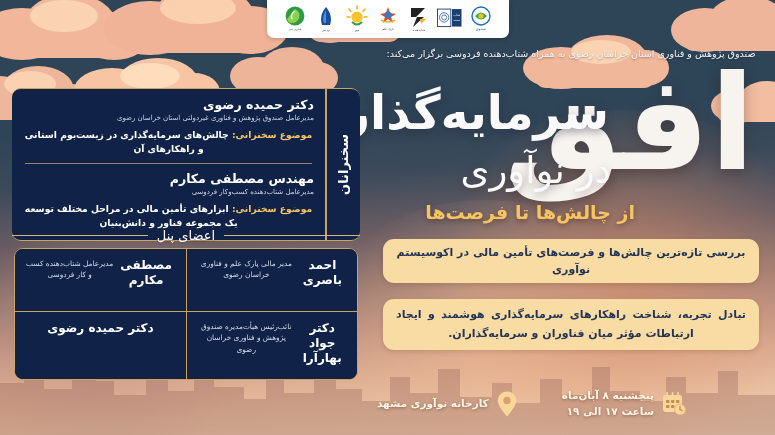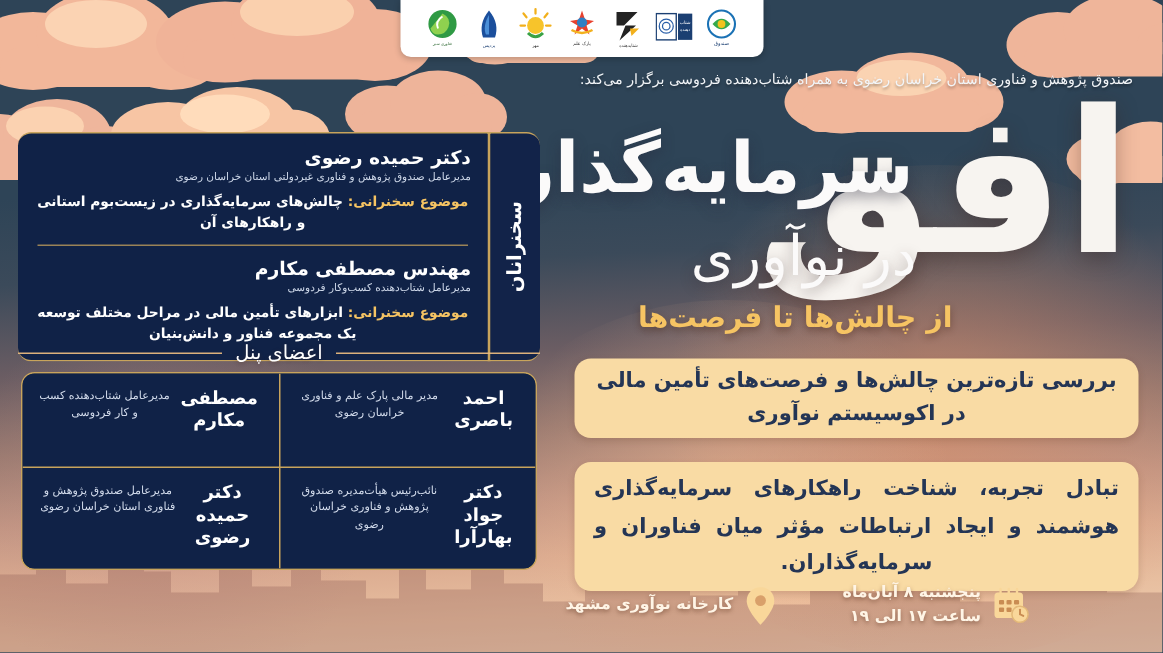--- a/index.html
+++ b/index.html
@@ -84,21 +84,21 @@
   }
   .word-sub{
     position:absolute;right:126px;top:140px;
     font-size:19px;font-weight:bold;color:#f6c463;
     text-shadow:0 2px 5px rgba(70,35,20,.45);
     white-space:nowrap;
     margin-left:42px;
   }
   .desc-box{
     background:#f9dba4;color:#243555;border-radius:11px;
-    padding:5px 12px;font-size:14px;line-height:1.55;font-weight:bold;
+    padding:5px 12px;font-size:11px;line-height:1.55;font-weight:bold;
     text-align:center;margin:0 2px 5px 2px;
     box-shadow:0 2px 5px rgba(90,50,30,.18);
   }
   .desc-box.two{text-align:justify;text-align-last:center;padding:6px 13px;line-height:1.75;margin-top:16px;}
 
   .bottombar{
     position:absolute;left:0;right:0;bottom:0;height:62px;
     display:flex;align-items:center;justify-content:flex-end;
     padding:0 18px 0 10px;gap:10px;
   }
@@ -482,18 +482,17 @@
       <div class="pcell">
         <div class="p-name">مصطفی مکارم</div>
         <div class="p-role">مدیرعامل شتاب‌دهنده کسب و کار فردوسی</div>
       </div>
       <div class="pcell">
         <div class="p-name">دکتر جواد بهارآرا</div>
         <div class="p-role">نائب‌رئیس هیأت‌مدیره صندوق پژوهش و فناوری خراسان رضوی</div>
       </div>
       <div class="pcell">
         <div class="p-name">دکتر حمیده رضوی</div>
-        <div class="p-role">مدیرعامل صندوق پژوهش و فناوری استان خراسان رضوی</div>
       </div>
     </div>
 
   </div>
 </div>
 
 </body></html>

